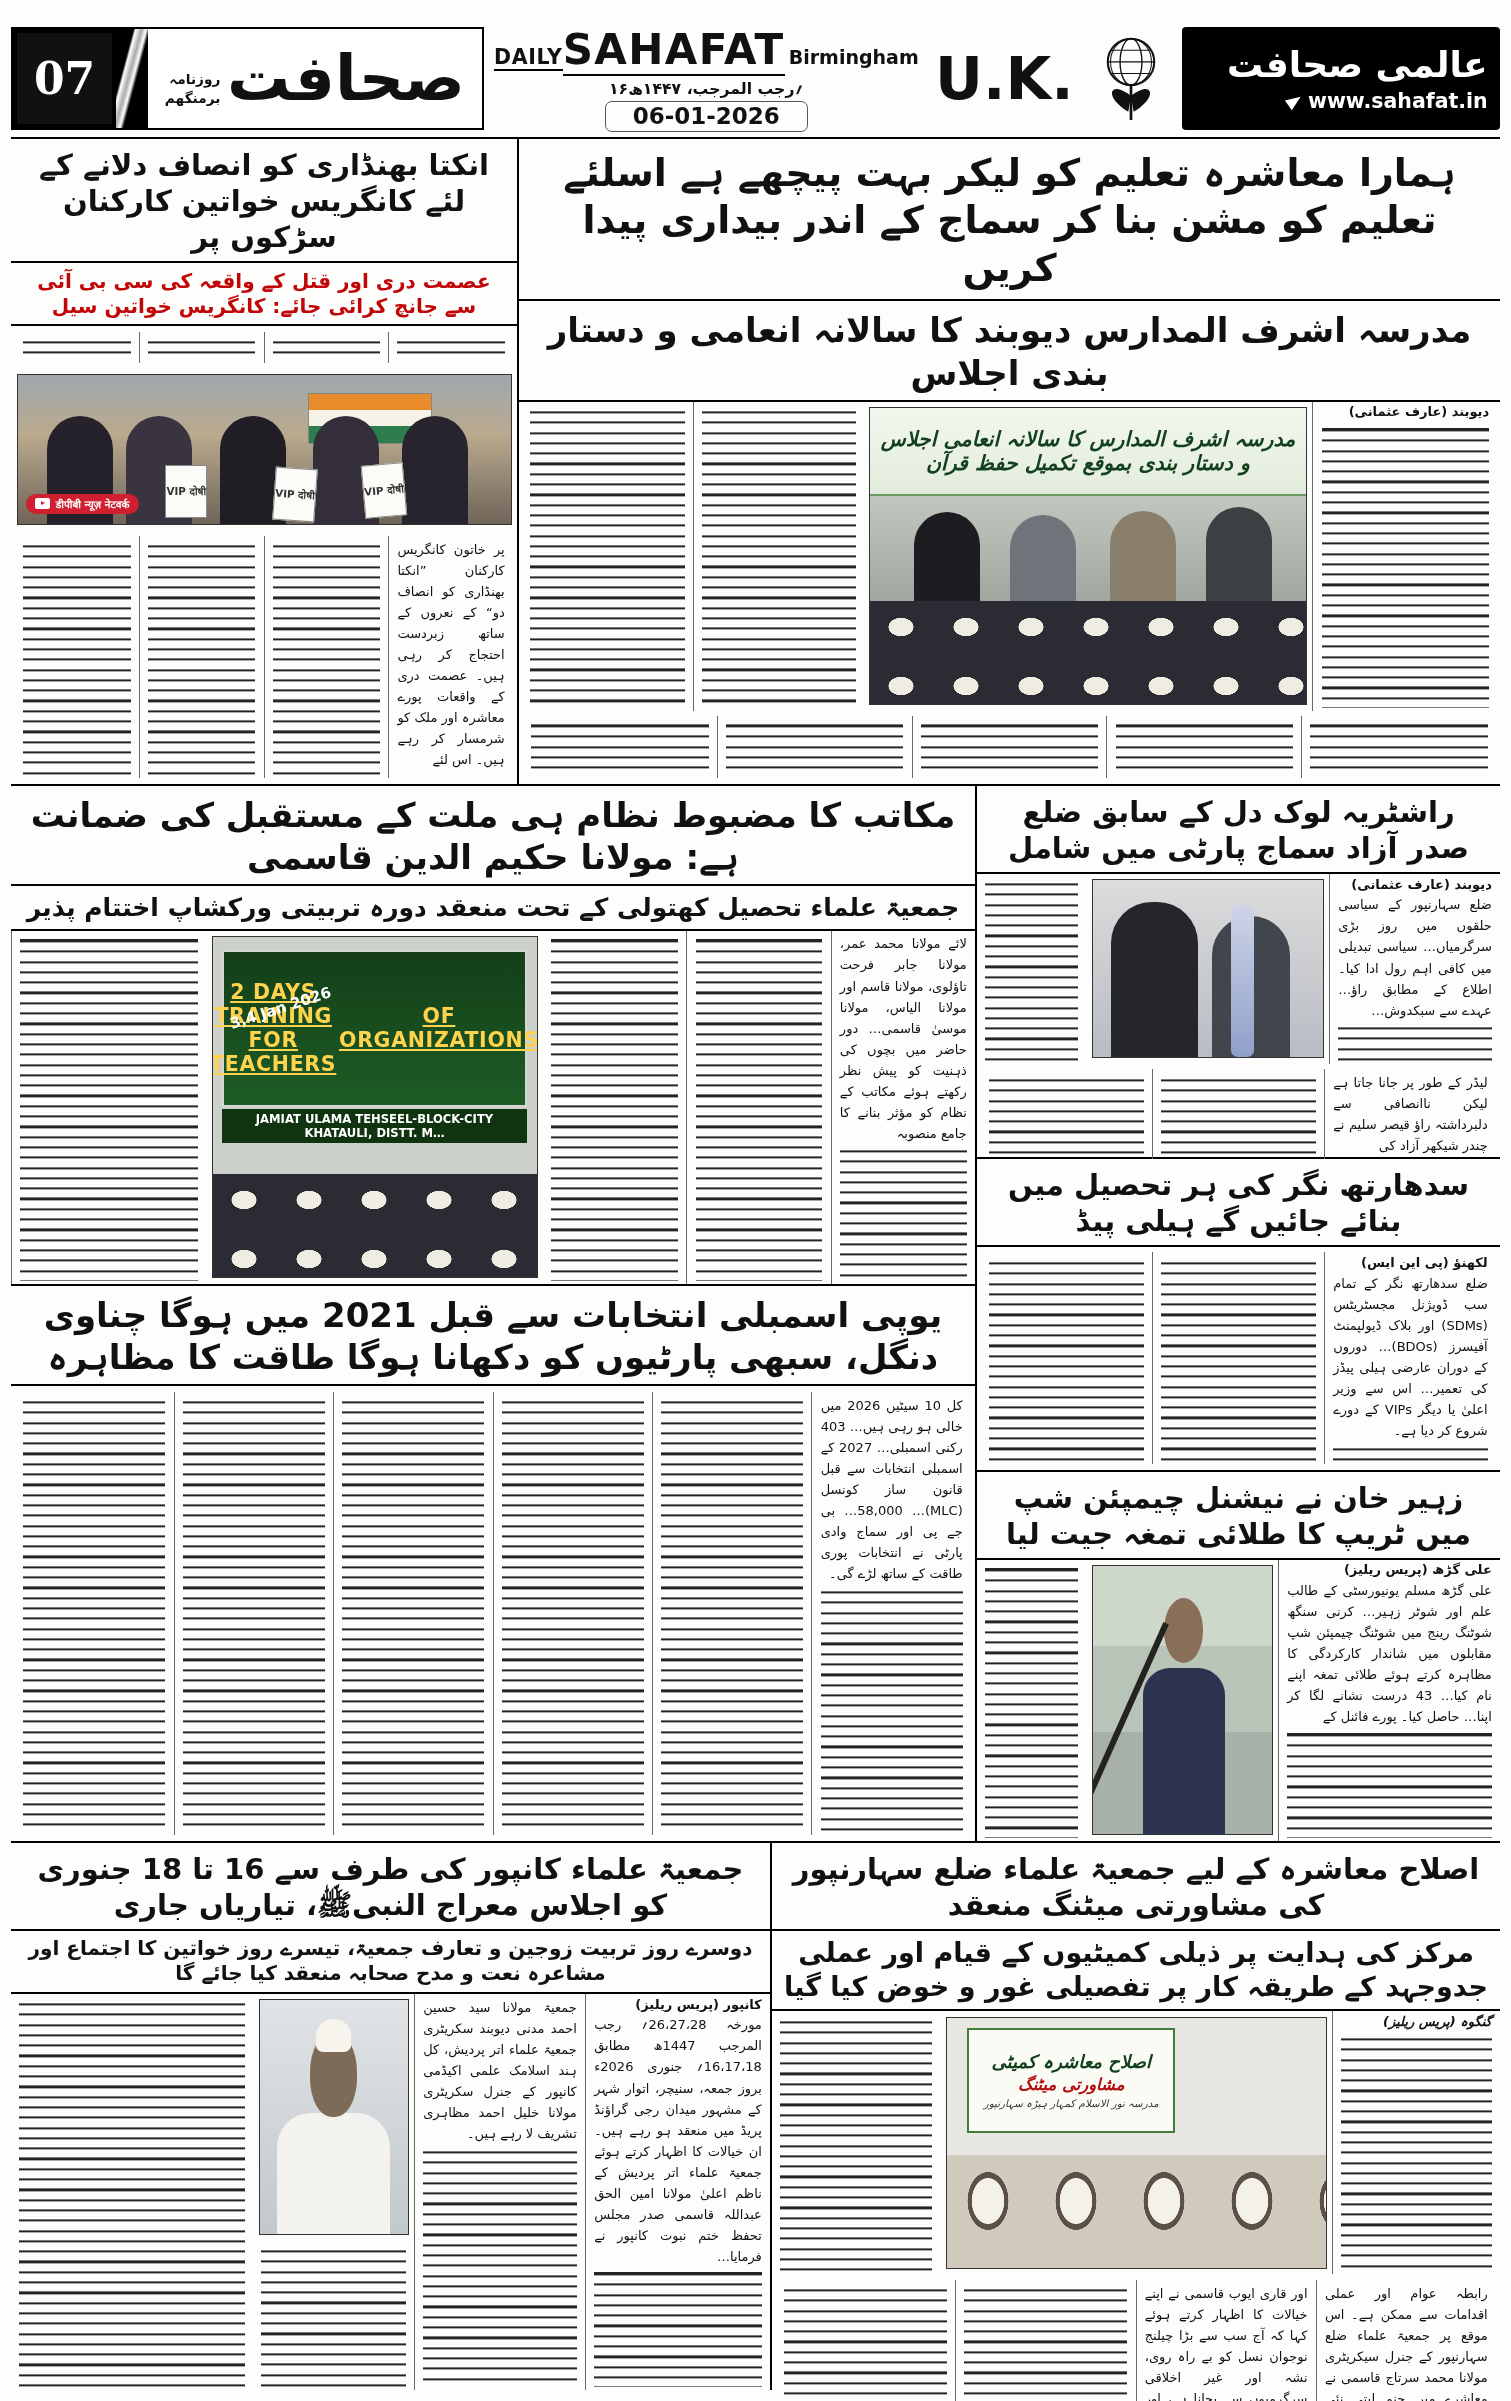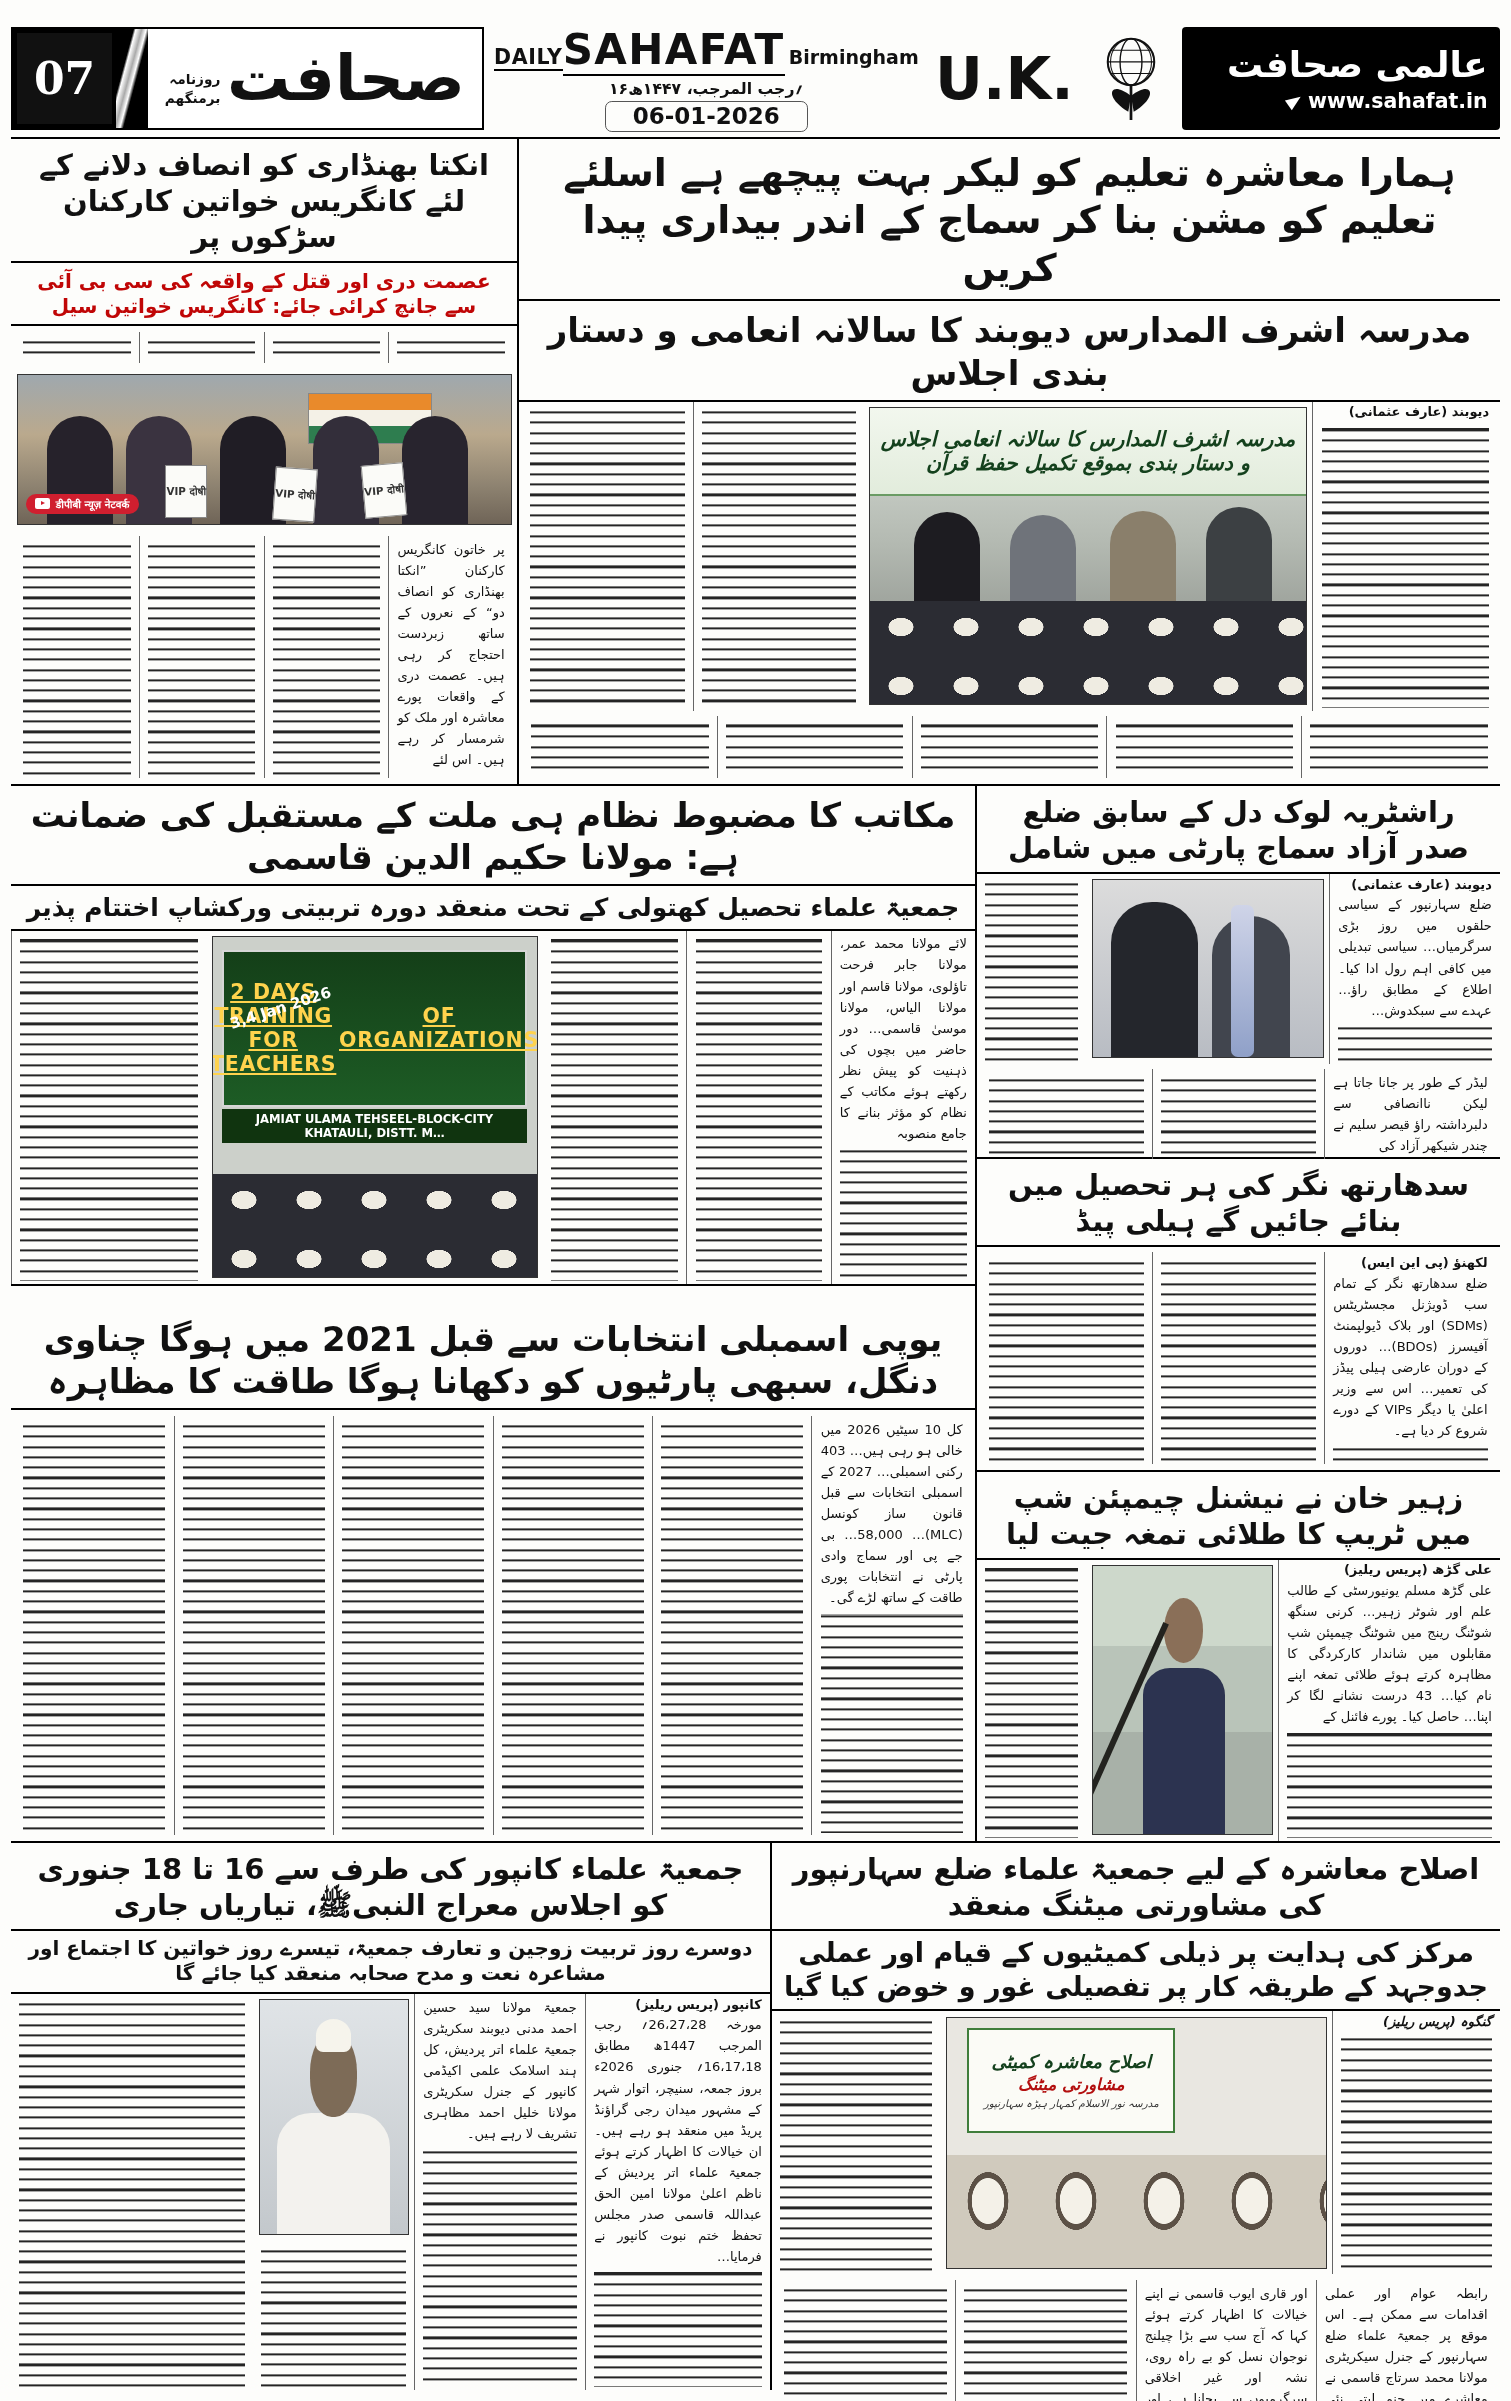--- a/index.html
+++ b/index.html
@@ -82,21 +82,21 @@
   .meeting { height:252px; background:linear-gradient(180deg,#e9e7e1 0 55%,#d0cabd 55% 100%);padding-left:32px; }
   .mbanner { position:absolute; top:9.6px; left:20.5px; width:55%; height:42%; background:#fbfbf6; border:2.1px solid #3f7d3b; display:flex; flex-direction:column; align-items:center; justify-content:center; gap:2.7px; direction:rtl; color:#14411d; }
   .mb1 { font-weight:bold; font-size:18px; }
   .mb2 { font-weight:bold; font-size:16.4px; color:#b30f0f; }
   .mb3 { font-size:10.3px; color:#333; }
   .mfigs { position:absolute; bottom:0; left:0; right:0; height:46%; background-image:radial-gradient(ellipse 29px 41px at 41px 48px,#f4f1e8 55%,#5c5146 57% 70%,transparent 71%); background-size:88px 96px; }
   
   .art-congress { width:508px; border-right:2.1px solid #000; display:flex; flex-direction:column; }
   .art-madrasa { flex:1; display:flex; flex-direction:column; }
   .mad-row { display:flex; flex-direction:row-reverse; direction:ltr; height:309px; padding:0 2.7px; }
-  .mid-left { width:966px; border-right:2.1px solid #000; display:flex; flex-direction:column;gap:24px; }
+  .mid-left { width:966px; border-right:2.1px solid #000; display:flex; flex-direction:column; }
   .mid-right { flex:1; display:flex; flex-direction:column; }
   .art-maktab { height:500px; border-bottom:2.7px solid #000; display:flex; flex-direction:column; }
   .mk-row { flex:1; display:flex; direction:ltr; }
   .art-up { flex:1; display:flex; flex-direction:column; }
   .art-rld { height:373px; border-bottom:2.1px solid #000; display:flex; flex-direction:column; }
   .rl-row { display:flex; flex-direction:row-reverse; direction:ltr; height:190px; }
   .art-helipad { height:322px; border-bottom:2.1px solid #000; display:flex; flex-direction:column; }
   .art-zubair { flex:1; display:flex; flex-direction:column; }
   .zu-row { flex:1; display:flex; flex-direction:row-reverse; direction:ltr; }
   .art-kanpur { width:761px; border-right:2.1px solid #000; display:flex; flex-direction:column; }

